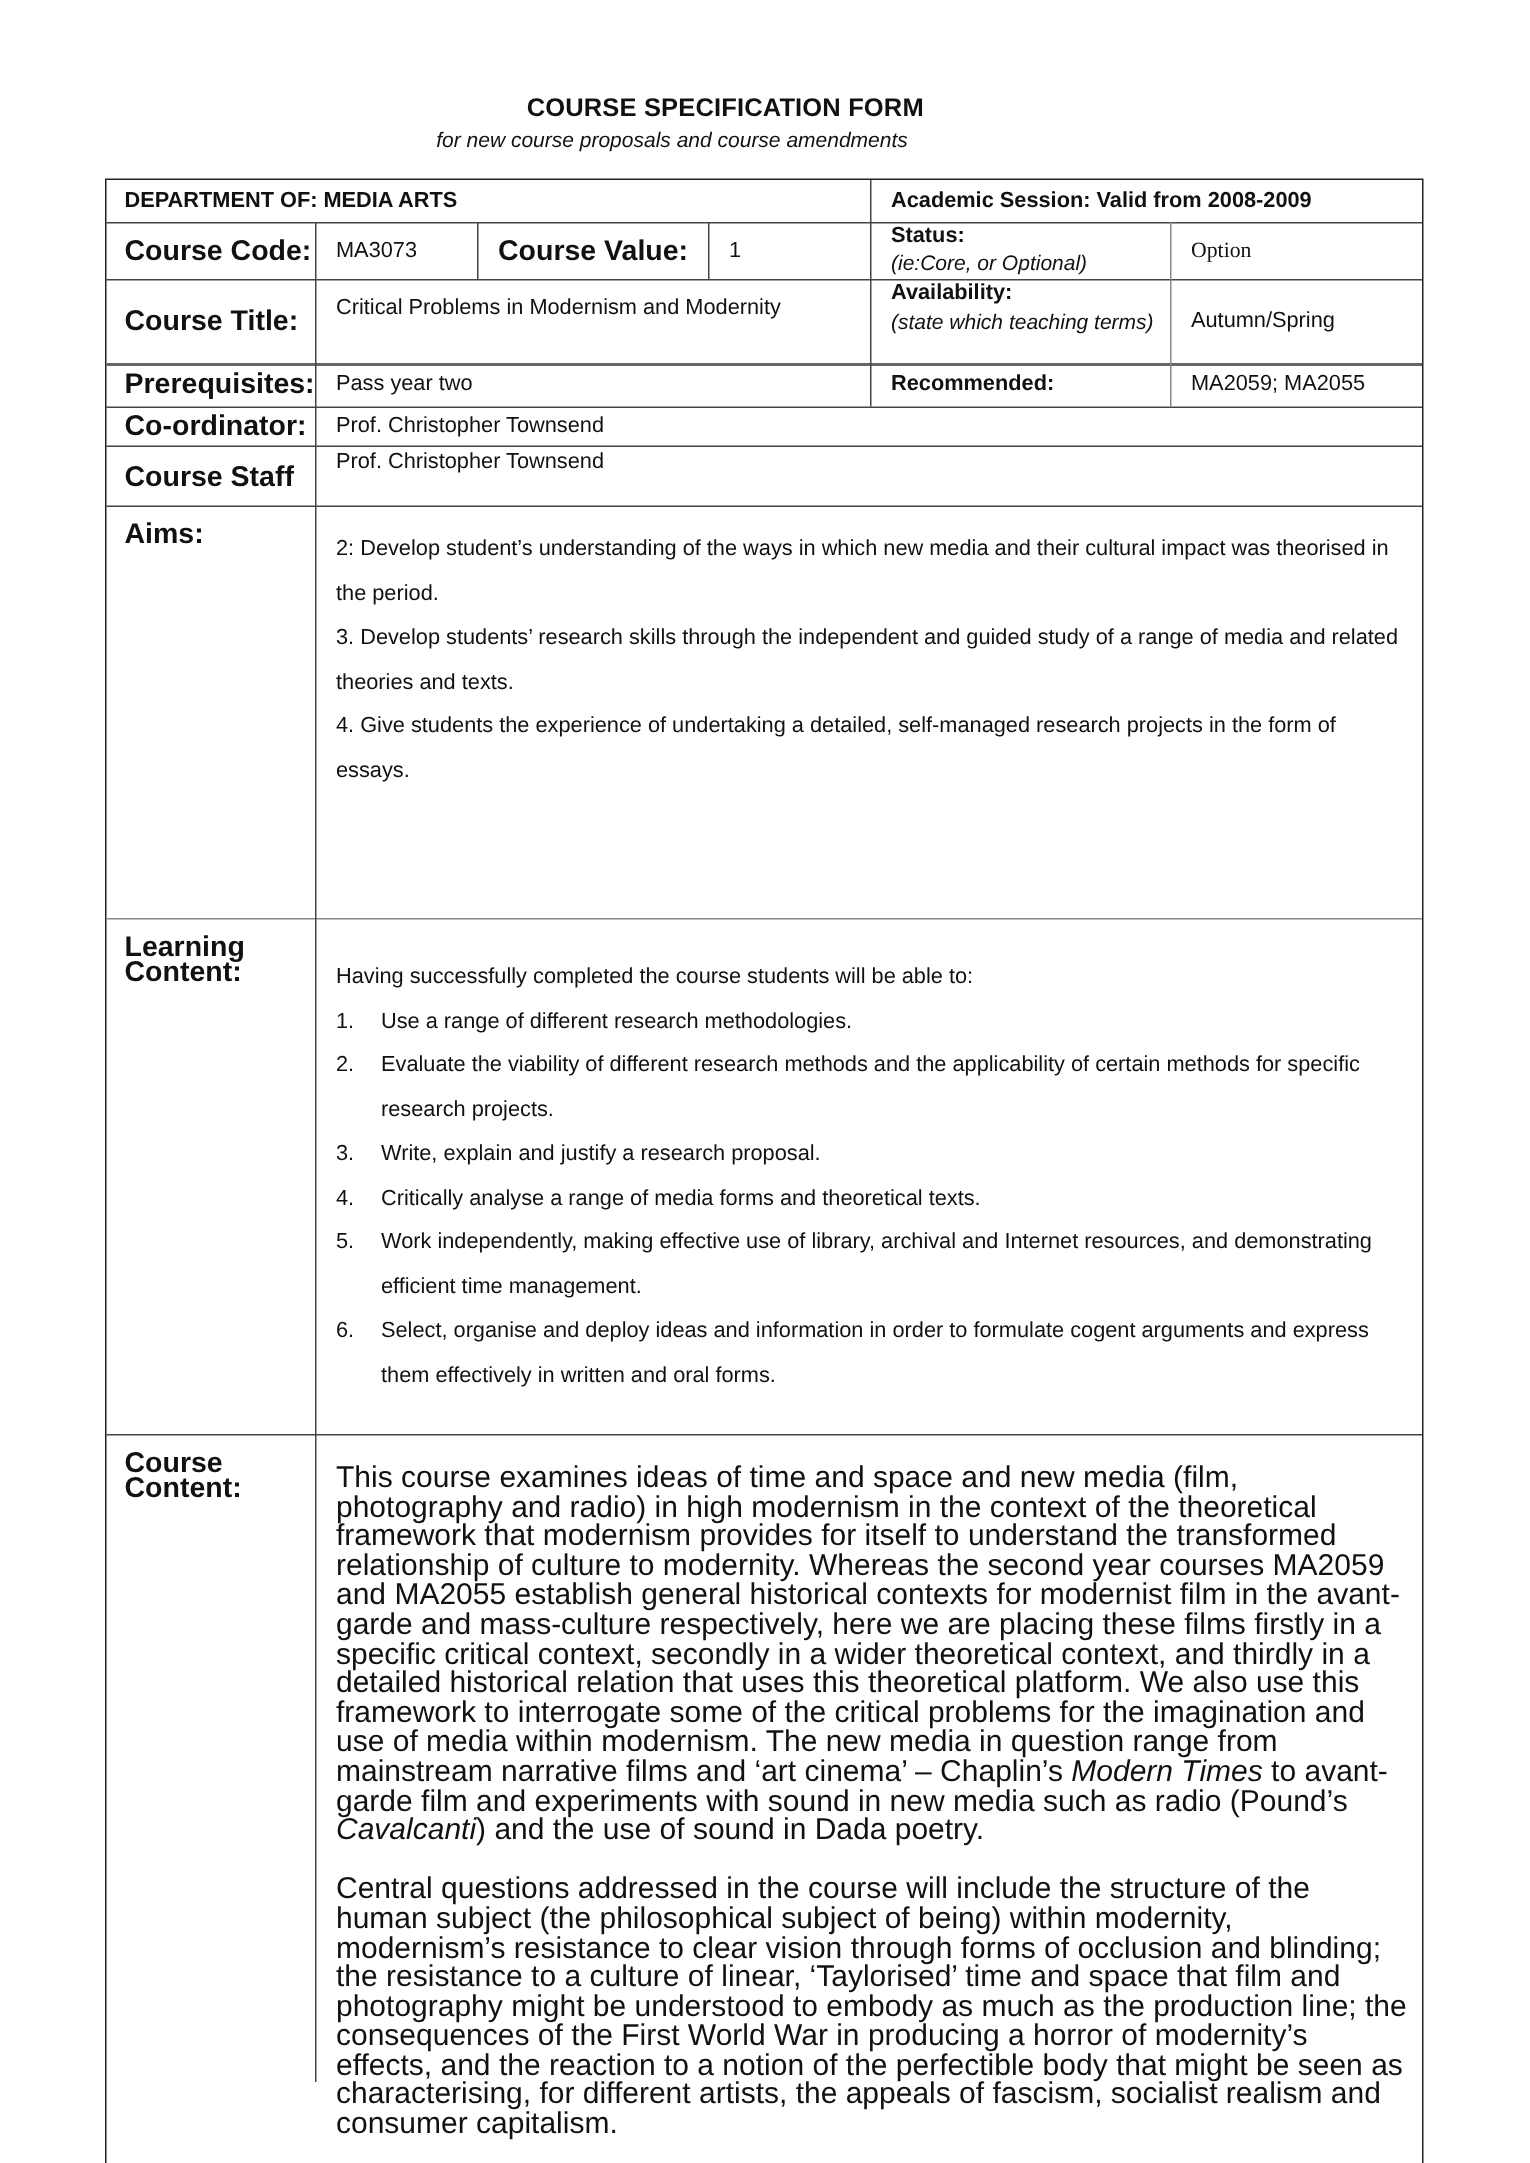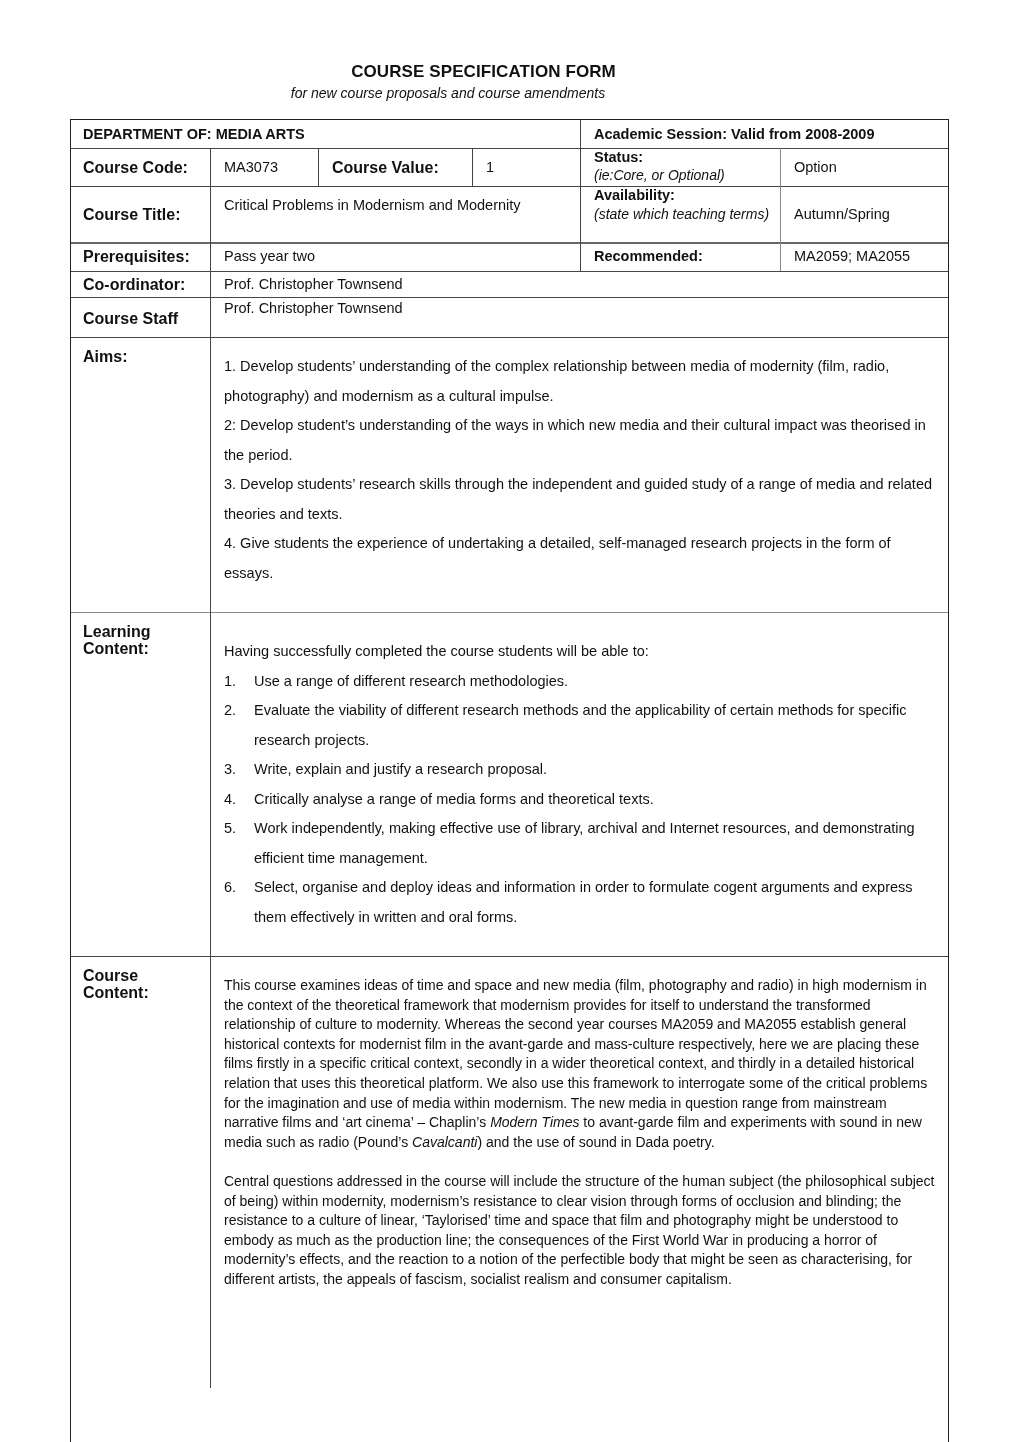--- a/index.html
+++ b/index.html
@@ -9,25 +9,25 @@
            font-weight:bold; font-size:17px; letter-spacing:0.1px; }
   .subtitle { position:absolute; top:85px; left:0; width:896px; text-align:center;
               font-style:italic; font-size:14px; }
   .form { position:absolute; left:70px; top:119px; width:879px; height:1363px;
           border:1.5px solid #222; box-sizing:border-box; }
   .hline { position:absolute; height:0; border-top:1px solid #444; }
   .vline { position:absolute; width:0; border-left:1px solid #444; }
   .cell { position:absolute; font-size:14.5px; line-height:17px; }
   .b { font-weight:bold; }
   .i { font-style:italic; }
-  .lbl { font-weight:bold; font-size:16px; }
+  .lbl { font-weight:bold; font-size:19px; }
   .aims p, .lo p { margin:0; font-size:14.5px; line-height:29.5px; }
   .lo .li { display:flex; }
   .lo .num { width:30px; flex:none; }
-  .content p { margin:0; font-size:14px; line-height:19.6px; }
+  .content p { margin:0; font-size:20px; line-height:19.6px; }
   .content p + p { margin-top:19.6px; }
 </style>
 </head>
 <body>
 
 <div class="title">COURSE SPECIFICATION FORM</div>
 <div class="subtitle">for new course proposals and course amendments</div>
 
 <div class="form">
 
@@ -48,42 +48,41 @@
 
   <div class="cell b" style="left:12px;top:6px;">DEPARTMENT OF: MEDIA ARTS</div>
   <div class="cell b" style="left:523px;top:6px;">Academic Session:  Valid from 2008-2009</div>
 
   <div class="cell lbl" style="left:12px;top:39px;">Course Code:</div>
   <div class="cell" style="left:153px;top:39px;">MA3073</div>
   <div class="cell lbl" style="left:261px;top:39px;">Course Value:</div>
   <div class="cell" style="left:415px;top:39px;">1</div>
   <div class="cell b" style="left:523px;top:29px;">Status:</div>
   <div class="cell i" style="left:523px;top:47px;font-size:14px;font-style:italic;">(ie:Core, or Optional)</div>
-  <div class="cell" style="left:723px;top:39px;">Option</div>
+  <div class="cell" style="left:723px;top:39px;font-family:Liberation Serif, serif;">Option</div>
 
   <div class="cell lbl" style="left:12px;top:86px;">Course Title:</div>
   <div class="cell" style="left:153px;top:76px;width:300px;line-height:19px;">Critical Problems in Modernism and Modernity</div>
   <div class="cell b" style="left:523px;top:67px;">Availability:</div>
   <div class="cell i" style="left:523px;top:85px;width:180px;line-height:18.5px;font-size:14px;">(state which teaching terms)</div>
   <div class="cell" style="left:723px;top:86px;">Autumn/Spring</div>
 
   <div class="cell lbl" style="left:12px;top:128px;">Prerequisites:</div>
   <div class="cell" style="left:153px;top:128px;">Pass year two</div>
   <div class="cell b" style="left:523px;top:128px;">Recommended:</div>
   <div class="cell" style="left:723px;top:128px;">MA2059; MA2055</div>
 
   <div class="cell lbl" style="left:12px;top:156px;">Co-ordinator:</div>
   <div class="cell" style="left:153px;top:156px;">Prof. Christopher Townsend</div>
 
   <div class="cell lbl" style="left:12px;top:190px;">Course Staff</div>
   <div class="cell" style="left:153px;top:180px;">Prof. Christopher Townsend</div>
 
   <div class="cell lbl" style="left:12px;top:228px;">Aims:</div>
   <div class="cell aims" style="left:153px;top:232px;width:715px;">
-    <p>1. Develop students’ understanding of the complex relationship between media of modernity (film, radio, photography) and modernism as a cultural impulse.</p>
     <p>2: Develop student’s understanding of the ways in which new media and their cultural impact was theorised in the period.</p>
     <p>3. Develop students’ research skills through the independent and guided study of a range of media and related theories and texts.</p>
     <p>4. Give students the experience of undertaking a detailed, self-managed research projects in the form of essays.</p>
   </div>
 
   <div class="cell lbl" style="left:12px;top:503px;">
     <div>Learning</div>
     <div>Content:</div>
   </div>
   <div class="cell lo" style="left:153px;top:517px;width:715px;">

